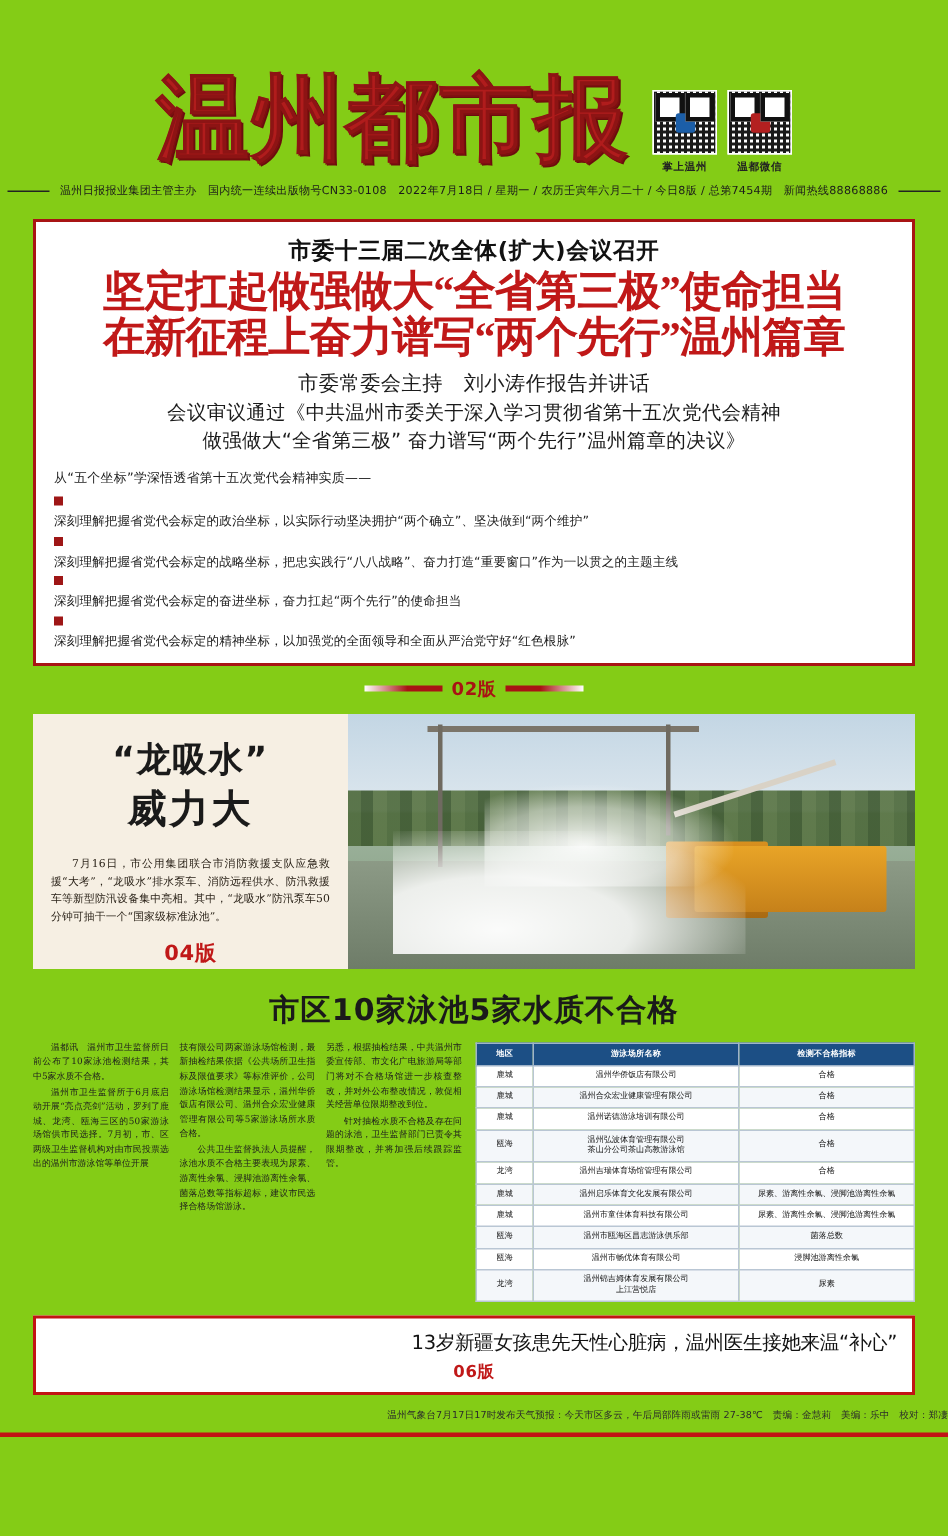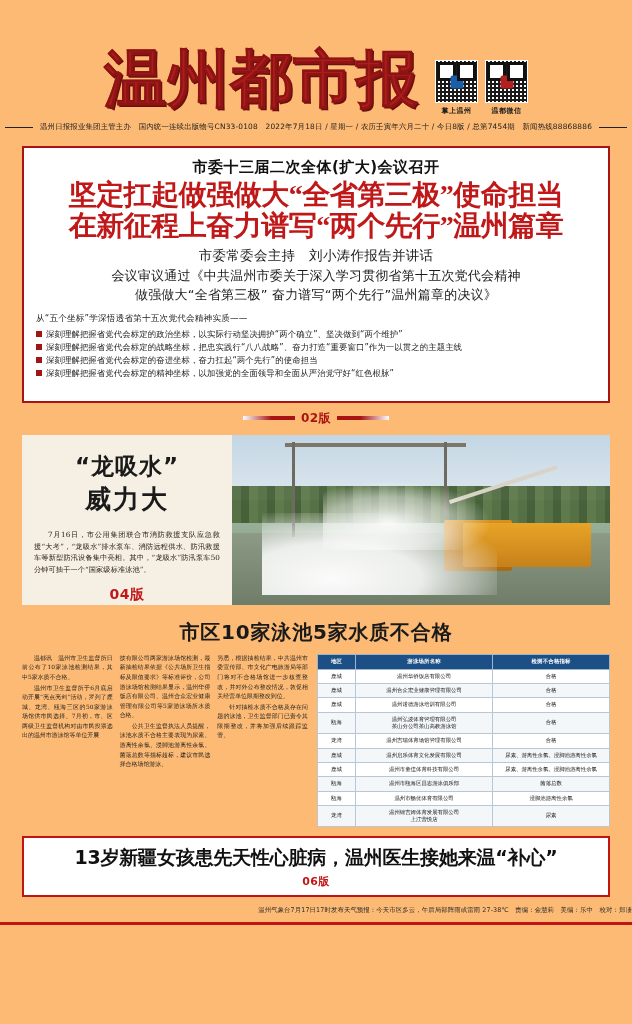--- a/index.html
+++ b/index.html
@@ -7,21 +7,21 @@
     width: 632px;
     height: 1024px;
     background: #ffffff;
     font-family: "DejaVu Sans", "Liberation Sans", sans-serif;
     overflow: hidden;
   }
   #page {
     position: relative;
     width: 632px;
     height: 1024px;
-    background: #fdba74;
+    background: #84cc16;
   }
 
   
   .masthead {
     position: relative;
     height: 140px;
     padding-top: 48px;
   }
   .masthead-inner {
     display: flex;
@@ -101,21 +101,21 @@
     color: #1b1b1b;
     letter-spacing: 0.2px;
     white-space: nowrap;
   }
 
   
   .lead-box {
     position: relative;
     margin: 6px 22px 0 22px;
     border: 2.5px solid #a81414;
-    padding: 10px 12px 21px 12px;
+    padding: 10px 12px 8px 12px;
     background: #fff;
   }
   .lead-kicker {
     text-align: center;
     font-family: "DejaVu Sans", sans-serif;
     font-weight: bold;
     font-size: 15px;
     color: #111;
     letter-spacing: 0.5px;
     margin-bottom: 2px;
@@ -153,20 +153,21 @@
     letter-spacing: 0.2px;
   }
   .bullet-row {
     display: flex;
     align-items: flex-start;
     gap: 4px;
     font-size: 8.4px;
     line-height: 1.55;
     color: #1b1b1b;
     letter-spacing: 0.1px;
+    flex-direction: column;
   }
   .bullet-mark {
     flex: 0 0 auto;
     width: 6px; height: 6px;
     background: #9e1616;
     margin-top: 3.5px;
   }
 
   .page-ref-divider {
     display: flex;
@@ -357,25 +358,26 @@
   
   .bottom-box {
     margin: 9px 22px 0 22px;
     border: 2.5px solid #c11414;
     padding: 7px 10px 6px 10px;
     text-align: center;
     background: #fff;
   }
   .bottom-head {
     font-family: "DejaVu Sans", sans-serif;
-    font-weight: bold;
-    font-size: 19px;
+    font-weight: normal;
+    font-size: 13px;
     color: #111;
     letter-spacing: -0.2px;
     white-space: nowrap;
+    text-align: right;
   }
   .bottom-pageref {
     font-family: "DejaVu Sans", sans-serif;
     font-weight: bold;
     font-size: 11px;
     color: #c01818;
     margin-top: 3px;
     letter-spacing: 0.4px;
   }
   .footer-line {

